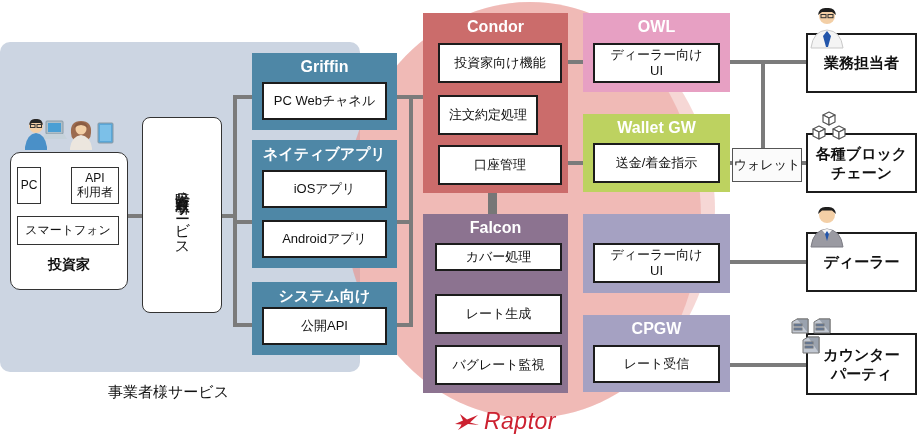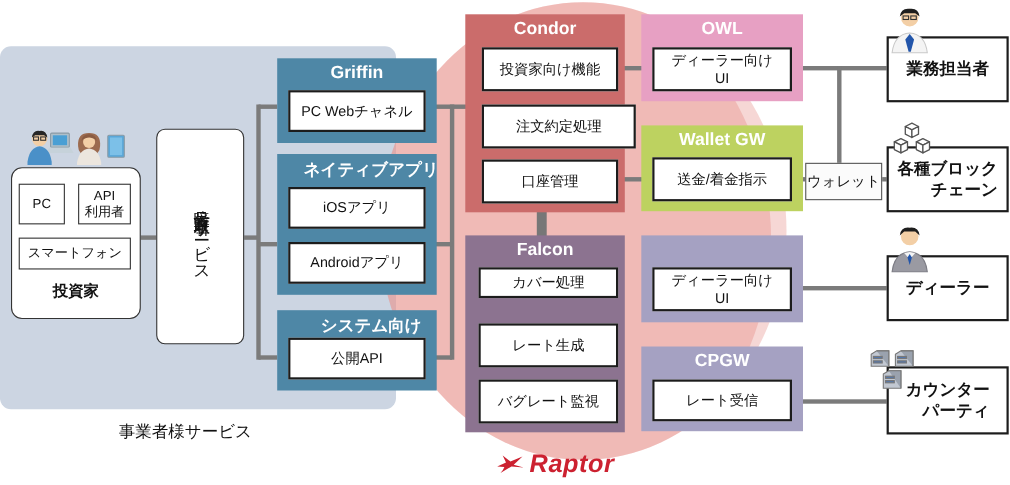--- a/index.html
+++ b/index.html
@@ -12,21 +12,21 @@
   .ellipse{position:absolute;left:345px;top:2px;width:370px;height:416px;border-radius:50%;
     background:rgba(236,167,161,0.45);overflow:hidden;z-index:2;}
   .inner-circle{position:absolute;left:-160px;top:-43px;width:516px;height:516px;border-radius:50%;
     background:rgba(228,133,127,0.35);}
   
   .ln{position:absolute;background:#7b7b7b;z-index:3;}
   .ln.thick{background:#777;}
   
   .grp{position:absolute;z-index:4;box-sizing:border-box;}
   .grp-title{position:absolute;left:0;top:5px;width:100%;text-align:center;color:#fff;font-weight:bold;font-size:16px;}
-  .grp-title.jp{font-size:15px;margin-left:13px;}
+  .grp-title.jp{font-size:15px;}
   .teal{background:#4e87a6;}
   .red{background:#cb6c6b;}
   .pink{background:#e7a0c3;}
   .green{background:#bdd260;}
   .purple{background:#8c7390;}
   .lavender{background:#a5a1c2;}
   .white-box{position:absolute;background:#fff;border:2px solid #1c1c1c;box-sizing:border-box;
     display:flex;align-items:center;justify-content:center;text-align:center;
     font-size:13px;line-height:1.25;white-space:pre-line;z-index:4;}
   
@@ -35,27 +35,27 @@
     display:flex;align-items:center;justify-content:center;text-align:center;font-size:12px;line-height:1.15;white-space:pre-line;}
   .inv-label{position:absolute;left:0;top:103px;width:100%;text-align:center;font-weight:bold;font-size:14px;}
   .vertical-box{position:absolute;left:142px;top:117px;width:80px;height:196px;background:#fff;border:1.5px solid #333;
     border-radius:8px;box-sizing:border-box;z-index:4;display:flex;align-items:center;justify-content:center;
     writing-mode:vertical-rl;text-orientation:upright;font-size:15px;letter-spacing:2px;}
   
   .wallet-box{position:absolute;left:732px;top:148px;width:70px;height:34px;background:#fbfbfb;border:1px solid #555;
     box-sizing:border-box;display:flex;align-items:center;justify-content:center;font-size:13px;z-index:5;}
   
   .ext-box{position:absolute;left:806px;width:111px;background:#fff;border:2px solid #1c1c1c;box-sizing:border-box;
-    display:flex;align-items:center;justify-content:center;text-align:right;font-weight:bold;font-size:15px;
+    display:flex;align-items:center;justify-content:center;text-align:center;font-weight:bold;font-size:15px;
     line-height:1.3;white-space:pre-line;z-index:4;}
   .icon{position:absolute;z-index:6;}
   
   .caption{position:absolute;font-weight:normal;font-size:15px;z-index:4;}
   .logo{position:absolute;left:440px;top:408px;width:130px;display:flex;align-items:center;justify-content:center;z-index:4;}
-  .logo-text{color:#cc2130;font-weight:bold;font-style:italic;font-size:23px;margin-left:4px;letter-spacing:0.5px;}
+  .logo-text{color:#cc2130;font-weight:normal;font-style:italic;font-size:23px;margin-left:4px;letter-spacing:0.5px;}
 </style>
 </head>
 <body>
 
 <div id="canvas">
 
   <div class="panel"></div>
   <div class="ellipse">
     <div class="inner-circle"></div>
   </div>
@@ -73,21 +73,21 @@
   <div class="ln thick" style="left:488px;top:192px;width:9px;height:23px"></div>
   <div class="ln" style="left:560px;top:60px;width:35px;height:4px"></div>
   <div class="ln" style="left:560px;top:161px;width:35px;height:4px"></div>
   <div class="ln" style="left:716px;top:161px;width:92px;height:4px"></div>
   <div class="ln" style="left:716px;top:60px;width:92px;height:4px"></div>
   <div class="ln" style="left:761px;top:60px;width:4px;height:92px"></div>
   <div class="ln" style="left:718px;top:260px;width:90px;height:4px"></div>
   <div class="ln" style="left:718px;top:363px;width:90px;height:4px"></div>
 
   <div class="round-box" style="left:10px;top:152px;width:118px;height:138px">
-    <div class="mini-box" style="left:6px;top:14px;width:42px;height:37px">PC</div>
+    <div class="mini-box" style="left:6px;top:14px;width:24px;height:37px">PC</div>
     <div class="mini-box" style="left:60px;top:14px;width:48px;height:37px">API
 利用者</div>
     <div class="mini-box" style="left:6px;top:63px;width:102px;height:29px">スマートフォン</div>
     <div class="inv-label">投資家</div>
   </div>
   <svg class="icon" style="left:24px;top:117px" width="96" height="36" viewBox="0 0 96 36">
     <rect x="22" y="4" width="17" height="13" rx="1" fill="#aebfc9" stroke="#8a9aa5"></rect>
     <rect x="24" y="6" width="13" height="9" fill="#4a9fd4"></rect>
     <path d="M18 22 L43 22 L40 17 L21 17 Z" fill="#c6d2da"></path>
     <circle cx="12" cy="9" r="7" fill="#f3cfa6"></circle>
@@ -117,21 +117,21 @@
   </div>
 
   <div class="grp teal" style="left:252px;top:282px;width:145px;height:73px">
     <div class="grp-title jp">システム向け</div>
     <div class="white-box" style="left:10px;top:25px;width:125px;height:38px">公開API</div>
   </div>
 
   <div class="grp red" style="left:423px;top:13px;width:145px;height:180px">
     <div class="grp-title">Condor</div>
     <div class="white-box" style="left:15px;top:30px;width:124px;height:40px">投資家向け機能</div>
-    <div class="white-box" style="left:15px;top:82px;width:140px;height:40px">注文約定処理</div>
+    <div class="white-box" style="left:15px;top:82px;width:100px;height:40px">注文約定処理</div>
     <div class="white-box" style="left:15px;top:132px;width:124px;height:40px">口座管理</div>
   </div>
 
   <div class="grp pink" style="left:583px;top:13px;width:147px;height:79px">
     <div class="grp-title">OWL</div>
     <div class="white-box" style="left:10px;top:30px;width:127px;height:40px">ディーラー向け
 UI</div>
   </div>
 
   <div class="grp green" style="left:583px;top:114px;width:147px;height:78px">

